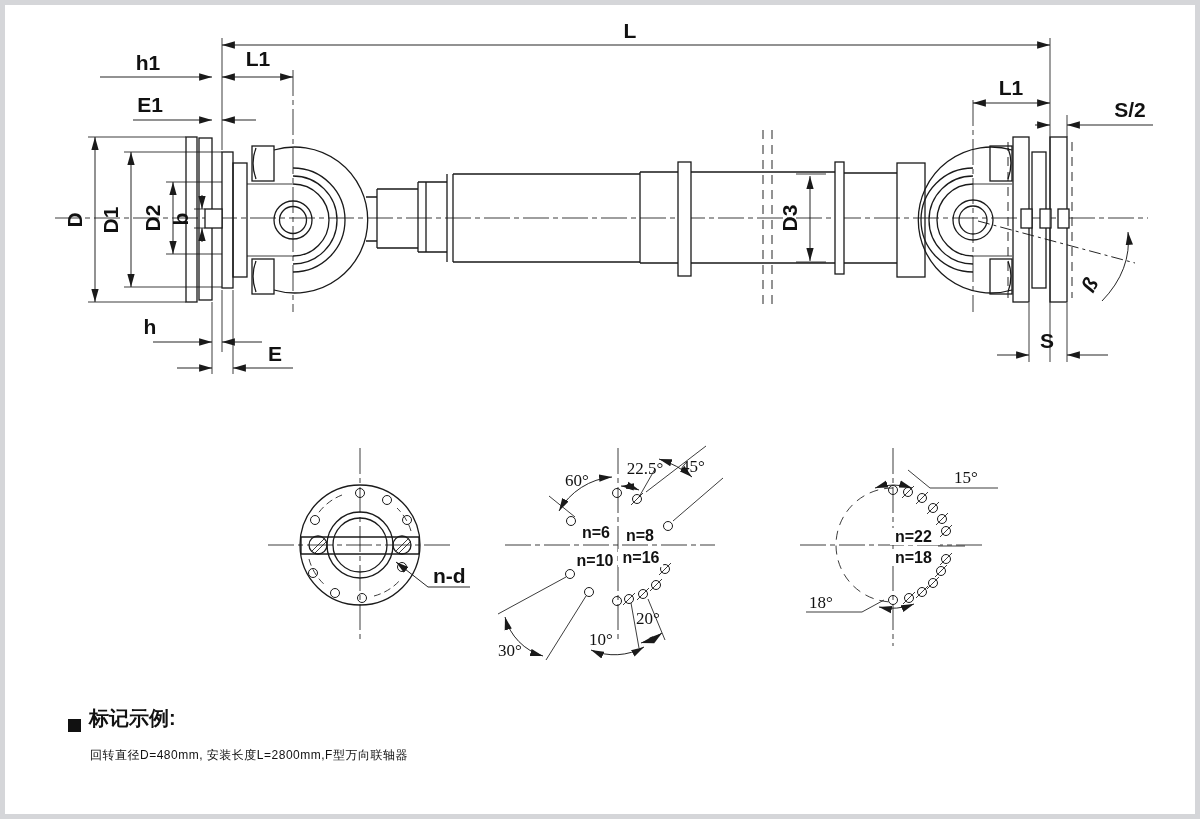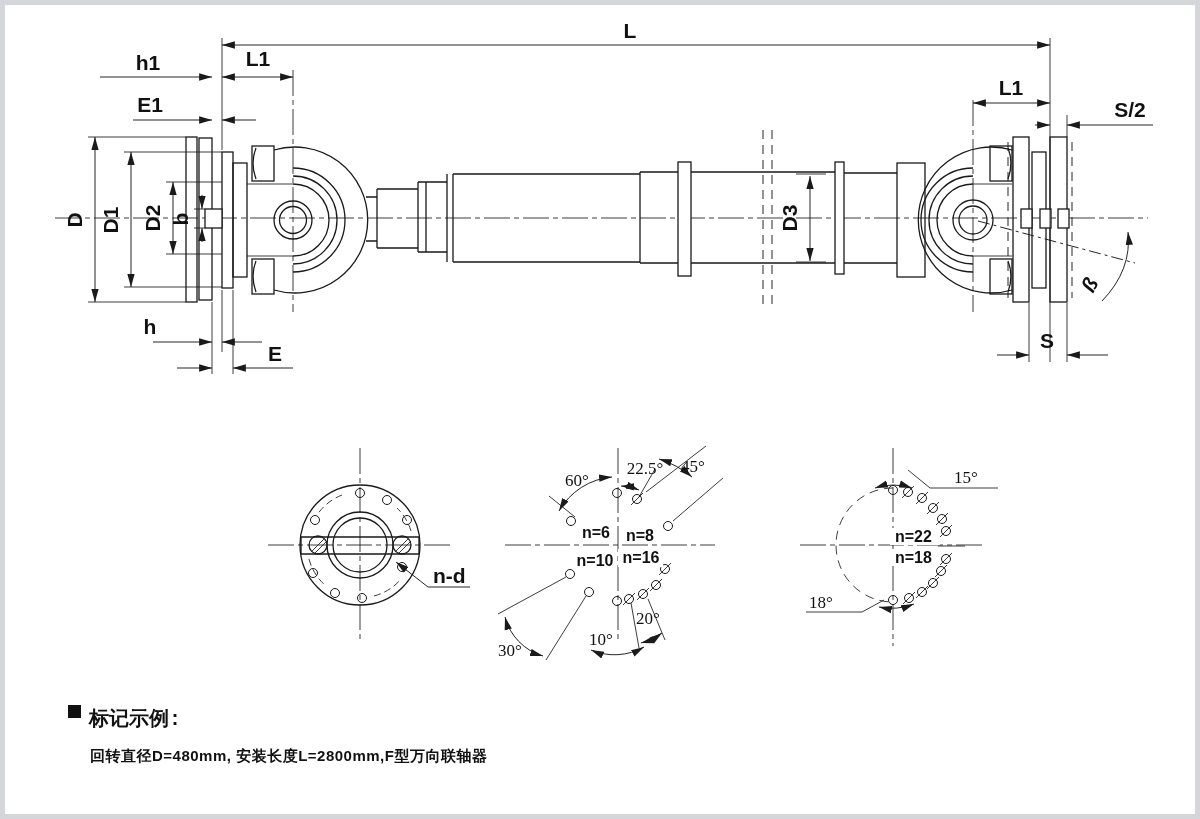--- a/index.html
+++ b/index.html
@@ -1,23 +1,23 @@
 <!DOCTYPE html>
 <html><head>
 <meta charset="utf-8">
 <style>
   html,body{margin:0;padding:0;background:#c9cacd;}
   .canvas{position:relative;width:1200px;height:819px;background:#ffffff;
           border:5px solid #d5d6d9;box-sizing:border-box;overflow:hidden;
           font-family:"Liberation Sans", sans-serif;}
   svg{position:absolute;left:-5px;top:-5px;}
   .note-block{position:absolute;left:63px;top:700px;color:#111;}
-  .note-title{display:flex;align-items:flex-start;font-size:20px;font-weight:bold;font-family:Liberation Mono, monospace;}
+  .note-title{display:flex;align-items:flex-end;font-size:20px;font-weight:bold;}
   .bullet{width:13px;height:13px;background:#111;display:inline-block;margin-right:8px;}
-  .note-line{margin-left:22px;font-size:15px;margin-top:15px;letter-spacing:0.5px;font-weight:bold;}
+  .note-line{margin-left:22px;font-size:12px;margin-top:15px;letter-spacing:0.5px;}
   
   .ln{stroke:#1a1a1a;stroke-width:1.3;fill:none;}
   .thin{stroke:#1a1a1a;stroke-width:0.85;fill:none;}
   .cl{stroke:#1a1a1a;stroke-width:0.85;fill:none;stroke-dasharray:26 4 5 4;}
   .ph{stroke:#1a1a1a;stroke-width:0.95;fill:none;stroke-dasharray:9 6;}
   .dim{stroke:#1a1a1a;stroke-width:0.95;fill:none;}
   .wfill{fill:#ffffff;stroke:#1a1a1a;stroke-width:1.3;}
   .dimtxt{font-family:"Liberation Sans",sans-serif;font-size:21px;font-weight:bold;fill:#111;}
   .angtxt{font-family:"Liberation Serif",serif;font-size:17px;fill:#111;}
   .ntxt{font-family:"Liberation Sans",sans-serif;font-size:16px;font-weight:bold;fill:#111;}

